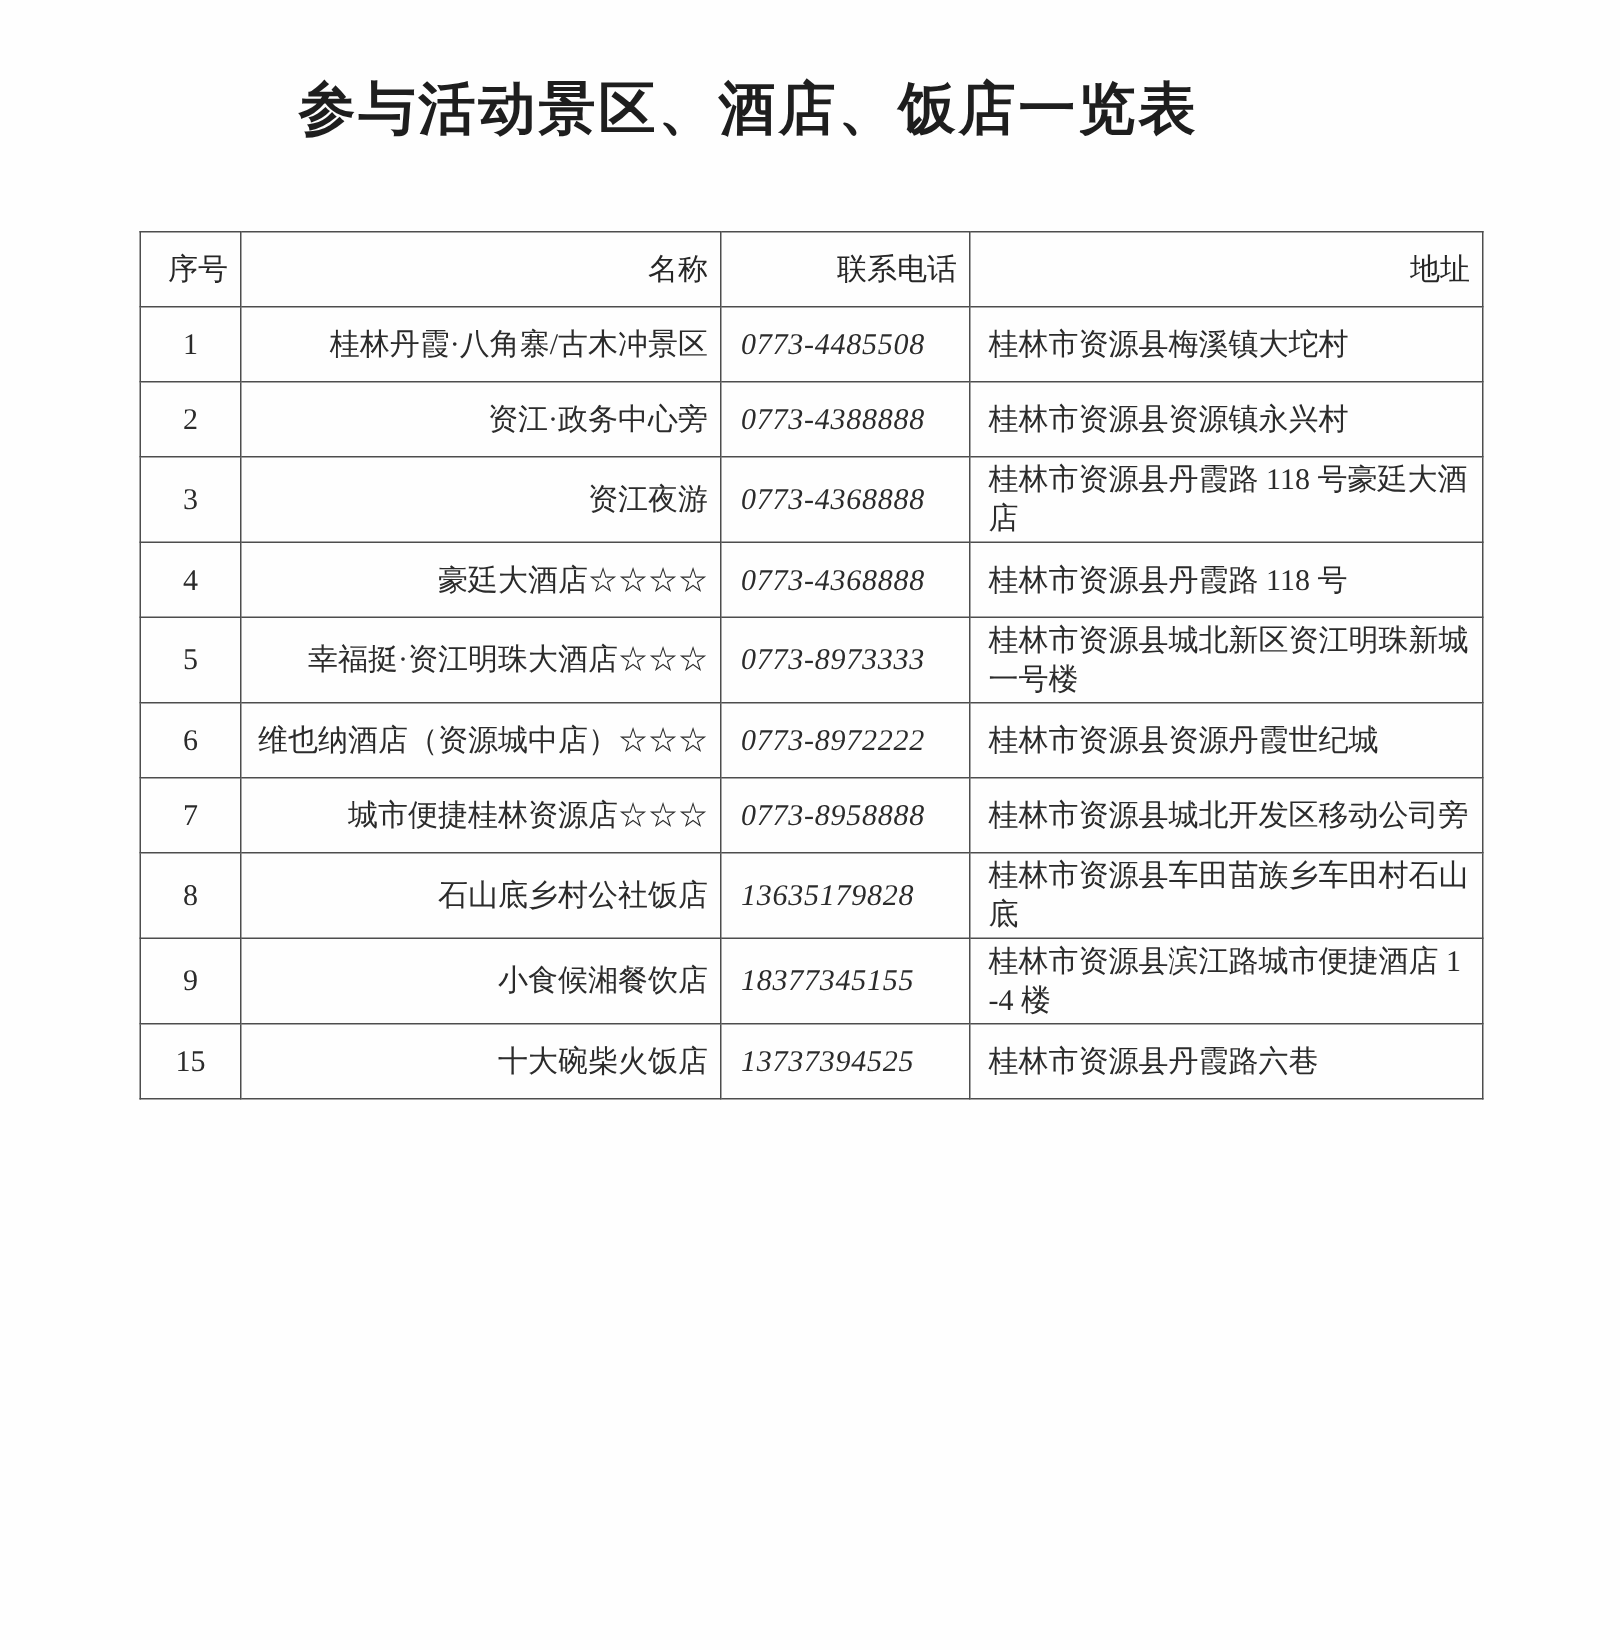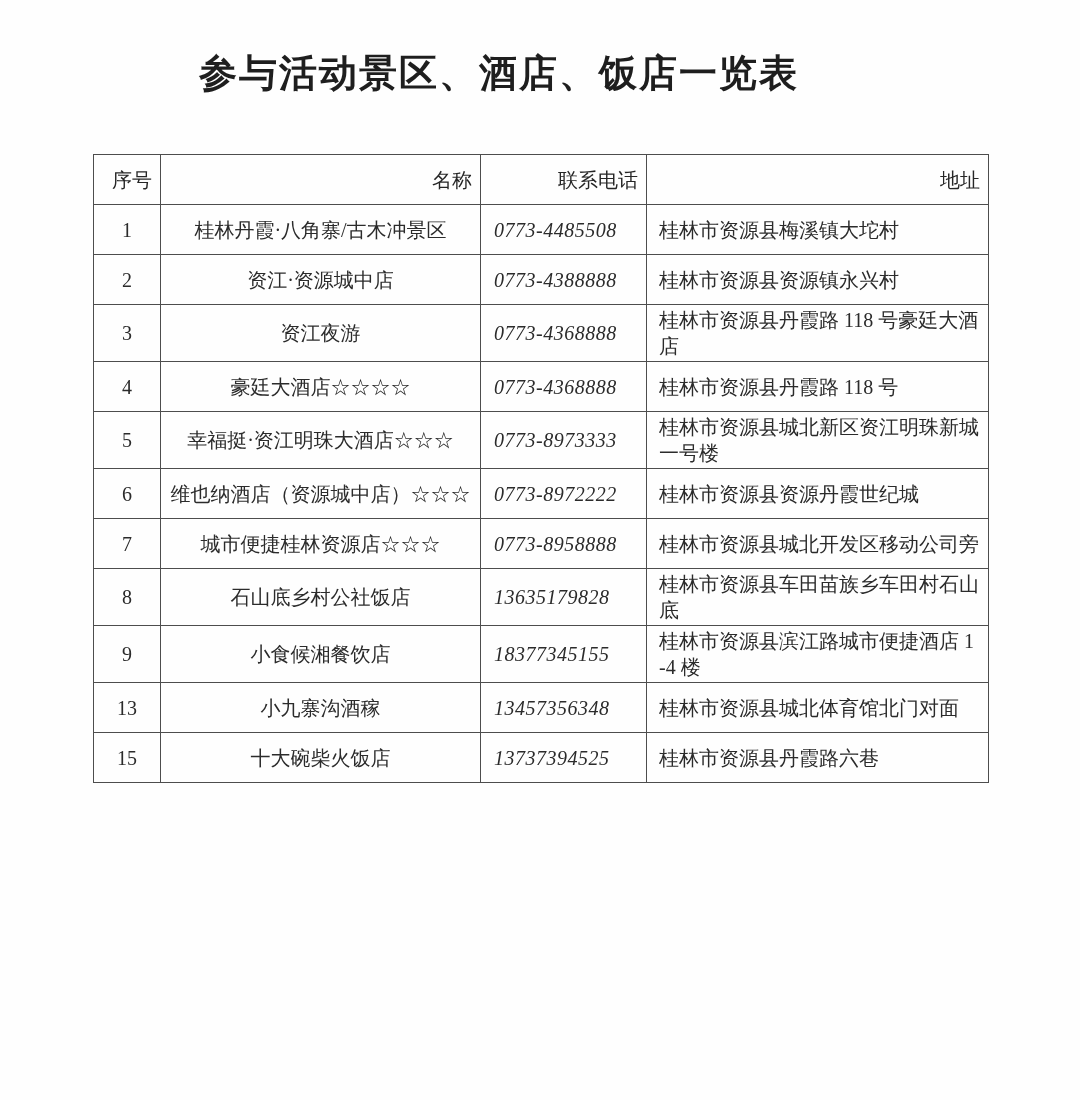--- a/index.html
+++ b/index.html
@@ -48,21 +48,21 @@
     color: #2b2b2b;
     word-break: break-all;
   }
 
   thead th {
     text-align: right;
     color: #262626;
   }
 
   td.col-no     { text-align: center; }
-  td.col-name   { text-align: center; }
+  td.col-name   { text-align: right; }
   td.col-phone  { text-align: left; padding-left: 13px; letter-spacing: 0.5px; font-style: italic; }
   td.col-address{ text-align: left; padding-left: 12px; }
 </style>
 </head>
 <body>
 
 <div class="page">
 
   <h1 class="doc-title">参与活动景区、酒店、饭店一览表</h1>
 
@@ -83,21 +83,21 @@
     </thead>
     <tbody>
         <tr>
           <td class="col-no">1</td>
           <td class="col-name">桂林丹霞·八角寨/古木冲景区</td>
           <td class="col-phone">0773-4485508</td>
           <td class="col-address">桂林市资源县梅溪镇大坨村</td>
         </tr>
         <tr>
           <td class="col-no">2</td>
-          <td class="col-name">资江·资源城中店</td>
+          <td class="col-name">资江·政务中心旁</td>
           <td class="col-phone">0773-4388888</td>
           <td class="col-address">桂林市资源县资源镇永兴村</td>
         </tr>
         <tr>
           <td class="col-no">3</td>
           <td class="col-name">资江夜游</td>
           <td class="col-phone">0773-4368888</td>
           <td class="col-address">桂林市资源县丹霞路 118 号豪廷大酒店</td>
         </tr>
         <tr>
@@ -130,26 +130,20 @@
           <td class="col-phone">13635179828</td>
           <td class="col-address">桂林市资源县车田苗族乡车田村石山底</td>
         </tr>
         <tr>
           <td class="col-no">9</td>
           <td class="col-name">小食候湘餐饮店</td>
           <td class="col-phone">18377345155</td>
           <td class="col-address">桂林市资源县滨江路城市便捷酒店 1-4 楼</td>
         </tr>
         <tr>
-          <td class="col-no">13</td>
-          <td class="col-name">小九寨沟酒稼</td>
-          <td class="col-phone">13457356348</td>
-          <td class="col-address">桂林市资源县城北体育馆北门对面</td>
-        </tr>
-        <tr>
           <td class="col-no">15</td>
           <td class="col-name">十大碗柴火饭店</td>
           <td class="col-phone">13737394525</td>
           <td class="col-address">桂林市资源县丹霞路六巷</td>
         </tr>
       </tbody>
   </table>
 
 </div>
 

